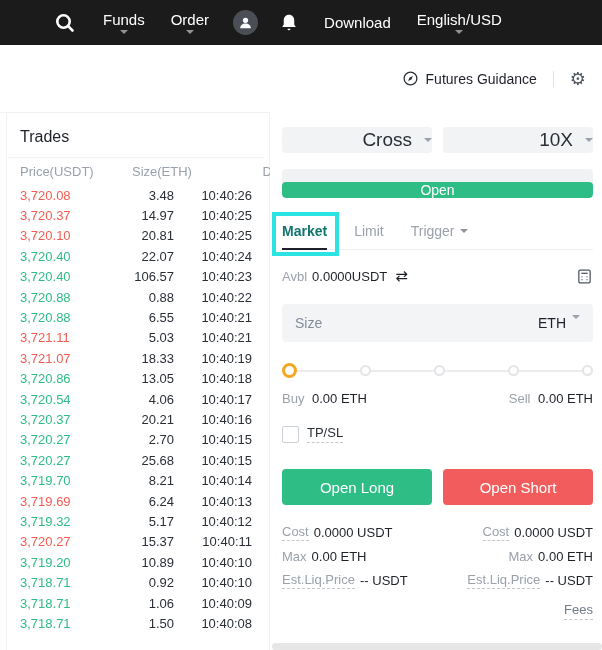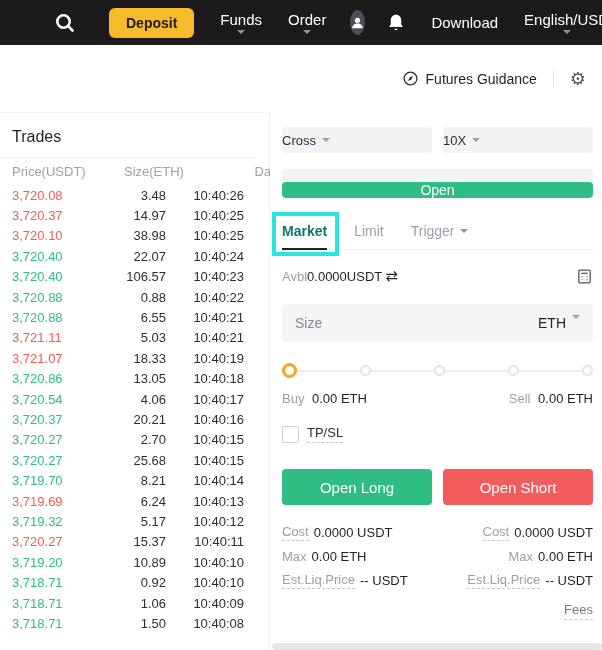--- a/index.html
+++ b/index.html
@@ -44,40 +44,40 @@
   .guidance { display:flex; align-items:center; gap:7px; font-size:14px; color:#1e2129; cursor:pointer; }
   .subdiv { width:1px; height:16px; background:#dfe2e6; margin:0 16px; }
   .gear { font-size:18px; color:#4e555f; margin-right:16px; cursor:pointer; line-height:1; }
 
   
   .left-sliver { position:absolute; top:112px; left:0; width:7px; bottom:0; background:#fff; border-right:1px solid #f1f2f4; }
   .content-topline { position:absolute; top:112px; left:0; width:269px; height:1px; background:#f1f2f4; }
   .panel-vdiv { position:absolute; top:112px; left:269px; width:1px; bottom:0; background:#f1f2f4; }
 
   
-  .trades { position:absolute; top:113px; left:0; width:256px; bottom:0; background:#fff; }
+  .trades { position:absolute; top:113px; left:8px; width:256px; bottom:0; background:#fff; }
   .trades-title { font-size:16px; font-weight:500; color:#1e2129; margin:14px 12px 0 12px; line-height:20px; }
   .trades-divider { height:1px; background:#f1f2f4; margin-top:10px; }
   .trades-head, .trow {
     display:grid; grid-template-columns:92px 1fr 74px; padding:0 12px; align-items:center;
   }
   .trades-head { height:27px; font-size:13px; color:#9aa1ab;gap:20px; }
   .trades-head span:nth-child(2), .trow span:nth-child(2) { text-align:right; padding-right:4px; }
   .trades-head span:nth-child(3), .trow span:nth-child(3) { text-align:right; }
   .trow { height:20.4px; font-size:13px; cursor:pointer; }
   .trow .t-size, .trow .t-time { color:#2a2f36; }
   .t-price.up { color:var(--up-green,#2EBD85); }
   .t-price.down { color:var(--down-red,#F25C52); }
 
   
   .orderpanel { position:absolute; top:112px; left:270px; right:0; bottom:0; background:#fff; padding:15px 9px 0 12px; }
   .row-selects { display:flex; gap:11px; }
   .select-btn {
     flex:1; height:26px; background:#f2f3f5; border:none; border-radius:4px;
-    font-size:13px; color:#2a2f36; display:flex; align-items:center; justify-content:flex-start; gap:6px;
+    font-size:19px; color:#2a2f36; display:flex; align-items:center; justify-content:flex-end; gap:12px;
     cursor:pointer; font-family:inherit;
   }
   .select-btn .tri { border-top-color:#9aa1ab; }
 
   .seg { display:flex; margin-top:16px; height:29px; background:#f1f2f4; border-radius:4px; overflow:hidden;align-items:flex-end; }
   .seg-open {
     flex:1; background:var(--up-green,#2EBD85); color:#fff; font-size:14px; font-weight:500;
     display:flex; align-items:center; justify-content:center; border-radius:4px; cursor:pointer;
   }
   .seg-close { flex:1; color:#2a2f36; font-size:14px; display:flex; align-items:center; justify-content:center; cursor:pointer; }
@@ -87,21 +87,21 @@
   .otab.active { color:#0f766e; font-weight:700; position:relative; }
   .otab.active::after {
     content:""; position:absolute; left:0; right:0; bottom:-11px; height:2.5px; background:#1e2129;
   }
   .annotation-box {
     position:absolute; left:-10px; top:-11px; right:-12px; bottom:-17px;
     border:4px solid var(--annotation-cyan,#2BE3E3); pointer-events:none; z-index:5;
   }
 
   .avbl-row { margin-top:17px; display:flex; align-items:center; justify-content:space-between; }
-  .avbl-left { display:flex; align-items:center; font-size:13px;justify-content:flex-end; }
+  .avbl-left { display:flex; align-items:center; gap:5px; font-size:13px;justify-content:flex-end; }
   .avbl-label { color:#9aa1ab; }
   .avbl-value { color:#1e2129; }
   .swap-glyph { font-size:15px; color:#1e2129; margin-left:3px; cursor:pointer; }
 
   .size-field {
     margin-top:19px; height:38px; background:#f3f4f6; border-radius:4px;
     display:flex; align-items:center; justify-content:space-between; padding:0 13px; cursor:text;
   }
   .size-ph { font-size:14px; color:#848c98; }
   .unit-sel { display:flex; align-items:flex-start; gap:6px; font-size:14px; color:#1e2129; cursor:pointer; }
@@ -149,21 +149,20 @@
 
 <div class="page">
 
   <header class="topbar">
     <div class="searchwrap">
       <svg width="24" height="24" viewBox="0 0 24 24" fill="none" stroke="#ffffff" stroke-width="2.6" stroke-linecap="round">
         <circle cx="10.5" cy="10.5" r="6.2"></circle>
         <line x1="15.2" y1="15.2" x2="19.5" y2="19.5"></line>
       </svg>
     </div>
-    <button class="deposit-btn">Deposit</button>
     <div class="navitem">
       <span>Funds</span>
       <i class="tri"></i>
     </div>
     <div class="navitem">
       <span>Order</span>
       <i class="tri"></i>
     </div>
     <div class="avatar">
       <svg width="15" height="15" viewBox="0 0 24 24" fill="#ffffff">
@@ -215,21 +214,21 @@
           <span class="t-size">3.48</span>
           <span class="t-time">10:40:26</span>
         </div>
         <div class="trow">
           <span class="t-price down">3,720.37</span>
           <span class="t-size">14.97</span>
           <span class="t-time">10:40:25</span>
         </div>
         <div class="trow">
           <span class="t-price down">3,720.10</span>
-          <span class="t-size">38.98</span>
+          <span class="t-size">20.81</span>
           <span class="t-time">10:40:25</span>
         </div>
         <div class="trow">
           <span class="t-price up">3,720.40</span>
           <span class="t-size">22.07</span>
           <span class="t-time">10:40:24</span>
         </div>
         <div class="trow">
           <span class="t-price up">3,720.40</span>
           <span class="t-size">106.57</span>

